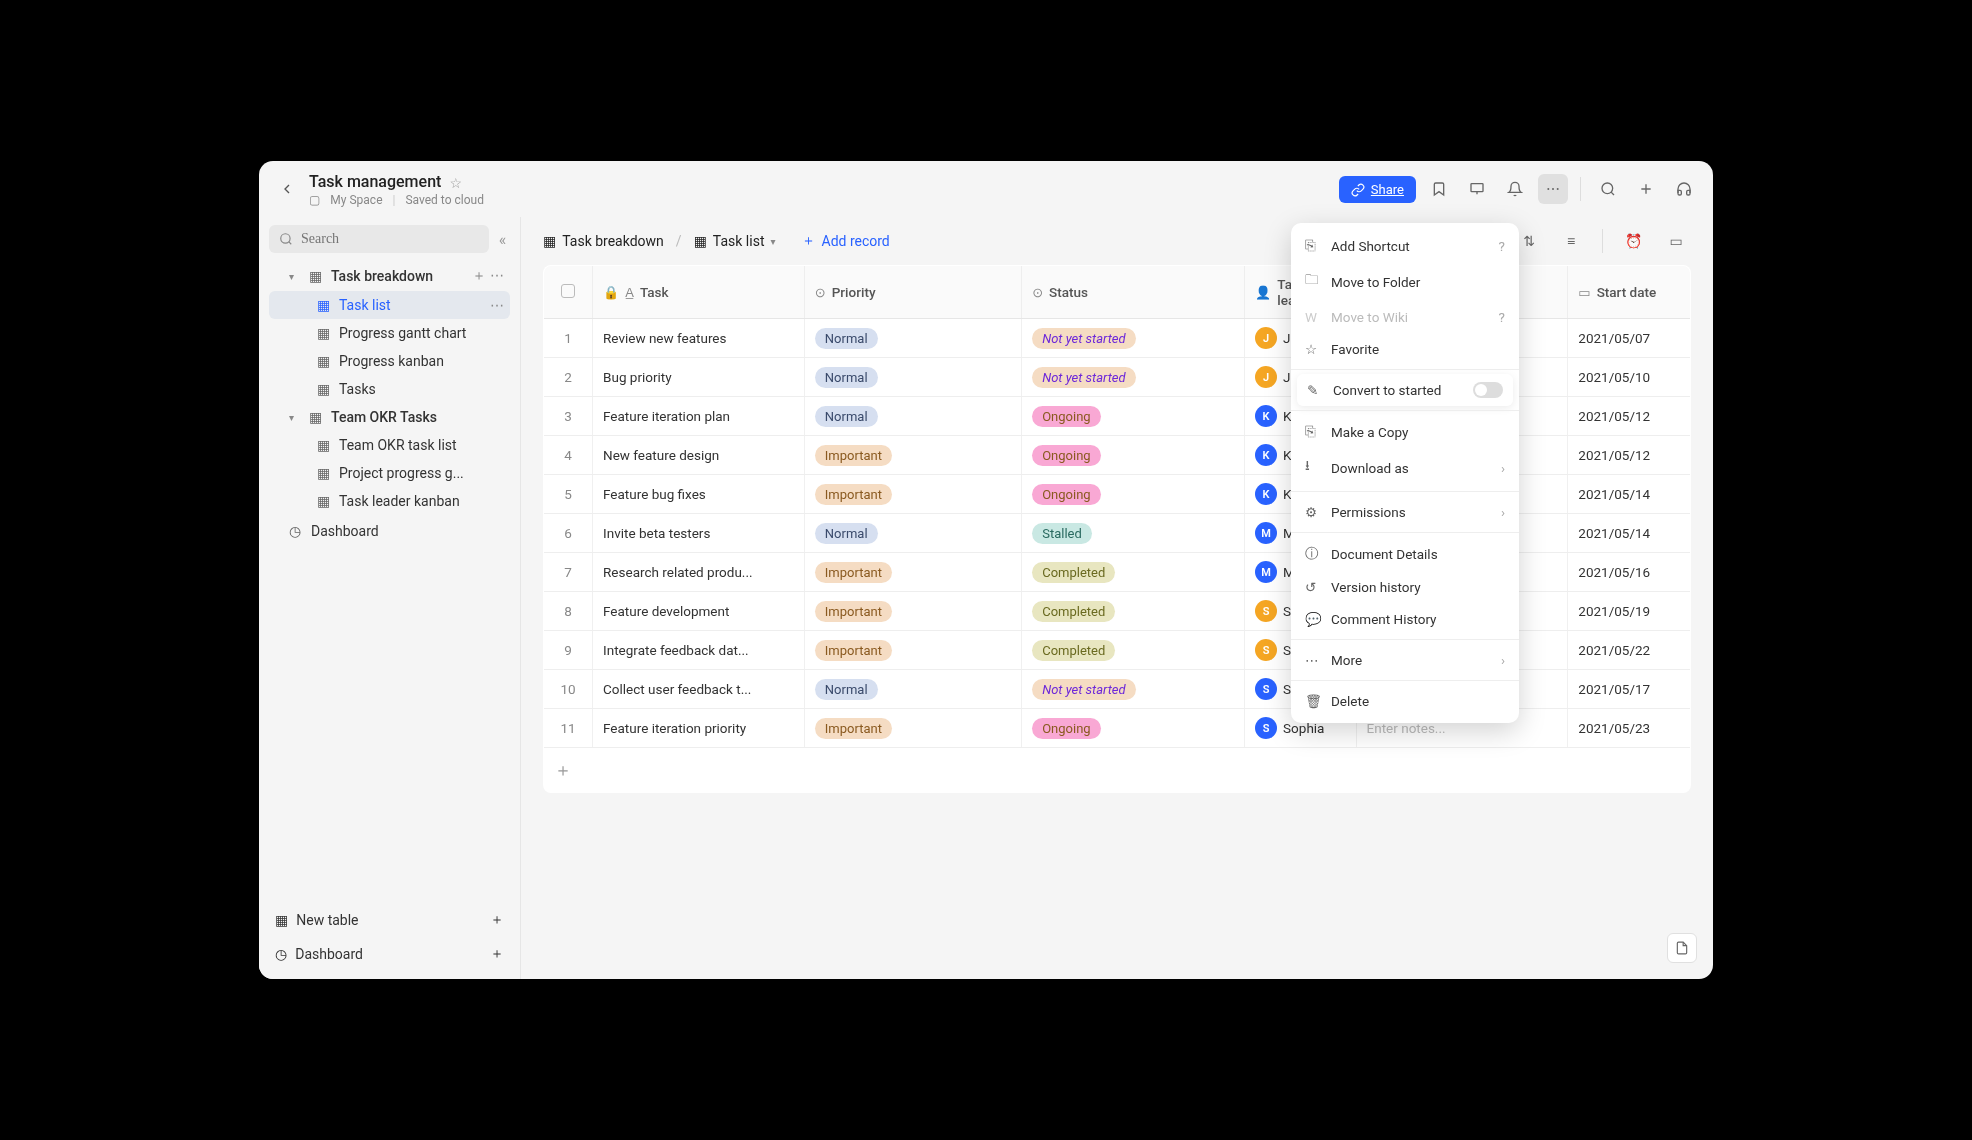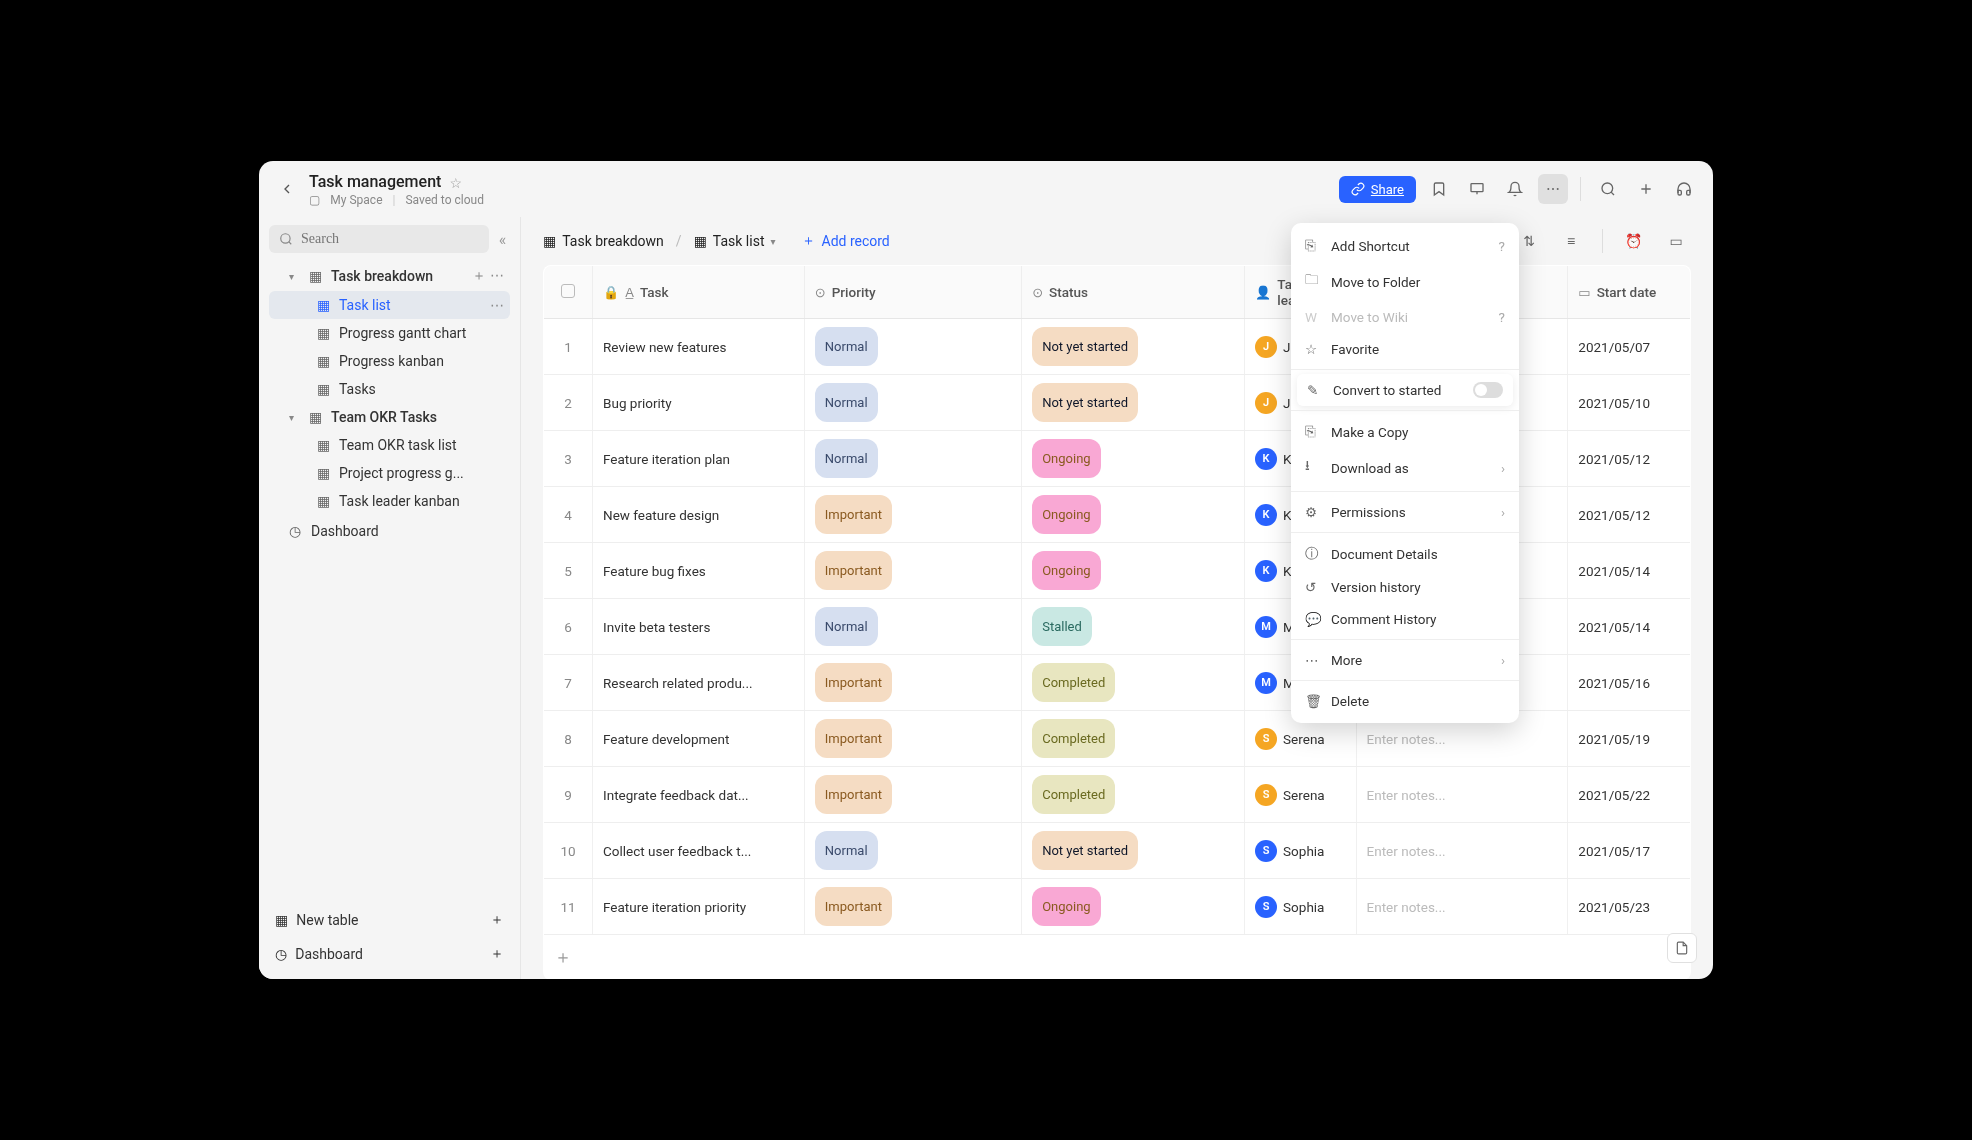--- a/index.html
+++ b/index.html
@@ -7,21 +7,21 @@
 .frame { width: 1454px; height: 818px; background: #f5f5f5; border-radius: 14px; overflow: hidden; position: relative; display: flex; flex-direction: column; }
 .header { height: 56px; display: flex; align-items: center; padding: 0 14px; border-bottom: 0px solid #e0e0e0; }
 .back-btn { width: 28px; height: 28px; display:flex; align-items:center; justify-content:center; color:#555; cursor:pointer; }
 .title-block { margin-left: 8px; flex:1; }
 .title-row { display:flex; align-items:flex-end; gap:8px; }
 .title { font-size: 16px; font-weight: 500; color:#222; }
 .star { color:#999; font-size:14px; }
 .breadcrumb { display:flex; align-items:center; gap:10px; font-size:12px; color:#888; margin-top:2px; }
 .breadcrumb .sep { color:#ccc; }
 .header-right { display:flex; align-items:center; gap:8px; }
-.share-btn { background:#2962ff; color:#fff; border:none; border-radius:6px; padding:6px 12px; display:flex; align-items:center; gap:6px; font-size:13px; cursor:pointer;text-decoration:underline; }
+.share-btn { background:#2962ff; color:#fff; border:none; border-radius:6px; padding:6px 12px; display:flex; align-items:flex-end; gap:6px; font-size:13px; cursor:pointer;text-decoration:underline; }
 .icon-btn { width:30px; height:30px; display:flex; align-items:center; justify-content:center; color:#666; border-radius:6px; cursor:pointer; }
 .icon-btn.active { background:#e0e0e0; }
 .header-div { width:1px; height:24px; background:#ddd; margin:0 4px; }
 .body { display:flex; flex:1; overflow:hidden; }
 .sidebar { width:262px; border-right:1px solid #e6e6e6; display:flex; flex-direction:column; padding:8px 10px; gap:2px; background:#f5f5f5; position:relative; }
 .search-row { display:flex; align-items:center; gap:6px; margin-bottom:6px; }
 .search-box { flex:1; background:#e8e8e8; border-radius:6px; display:flex; align-items:center; padding:6px 10px; color:#888; font-size:13px; gap:8px; }
 .search-box input { border:none; background:transparent; outline:none; flex:1; font-size:14px; color:#7f1d1d;font-family:Liberation Serif, serif; }
 .collapse { width:24px; height:24px; display:flex; align-items:center; justify-content:center; color:#999; cursor:pointer; }
 .tree-item { display:flex; align-items:center; padding:6px 6px; border-radius:6px; color:#333; font-size:14px; gap:6px; cursor:pointer; }
@@ -46,24 +46,24 @@
 table { border-collapse:collapse; width:100%; background:#fff; border:1px solid #e0e0e0; border-radius:8px; overflow:hidden; font-size:13.5px; }
 thead th { text-align:left; font-weight:500; color:#555; padding:10px 10px; border-bottom:1px solid #e6e6e6; border-right:1px solid #eee; background:#fafafa; }
 tbody td { padding:8px 10px; border-bottom:1px solid #eee; border-right:1px solid #f0f0f0; color:#333; white-space:nowrap; overflow:hidden; text-overflow:ellipsis; }
 .col-num { width:44px; text-align:center; color:#888; }
 .col-task { width:190px; }
 .col-priority { width:195px; }
 .col-status { width:200px; }
 .col-leader { width:100px; }
 .col-notes { width:190px; }
 .col-date { width:110px; }
-.pill { display:inline-block; padding:12px 10px; border-radius:12px; font-size:13px; }
+.pill { display:inline-block; padding:3px 10px; border-radius:12px; font-size:13px; }
 .pill.normal { background:#d6dff0; color:#3a4a6b; }
 .pill.important { background:#f5dcc3; color:#8a5a20; }
-.pill.notstarted { background:#f5dcc3; color:#0f172a; }
+.pill.notstarted { background:#f5dcc3; color:#6d28d9;font-style:italic; }
 .pill.ongoing { background:#f9a8d4; color:#8a5a20; }
 .pill.stalled { background:#c9e8e3; color:#2a6a60; }
 .pill.completed { background:#e8e6c0; color:#6a6a20; }
 .avatar { width:22px; height:22px; border-radius:50%; display:inline-flex; align-items:center; justify-content:center; color:#fff; font-size:11px; font-weight:600; margin-right:6px; vertical-align:middle; }
 .av-j { background:#f5a623; }
 .av-k { background:#2962ff; }
 .av-m { background:#2962ff; }
 .av-s { background:#f5a623; }
 .av-o { background:#2962ff; }
 .leader-cell { display:flex; align-items:center; }

